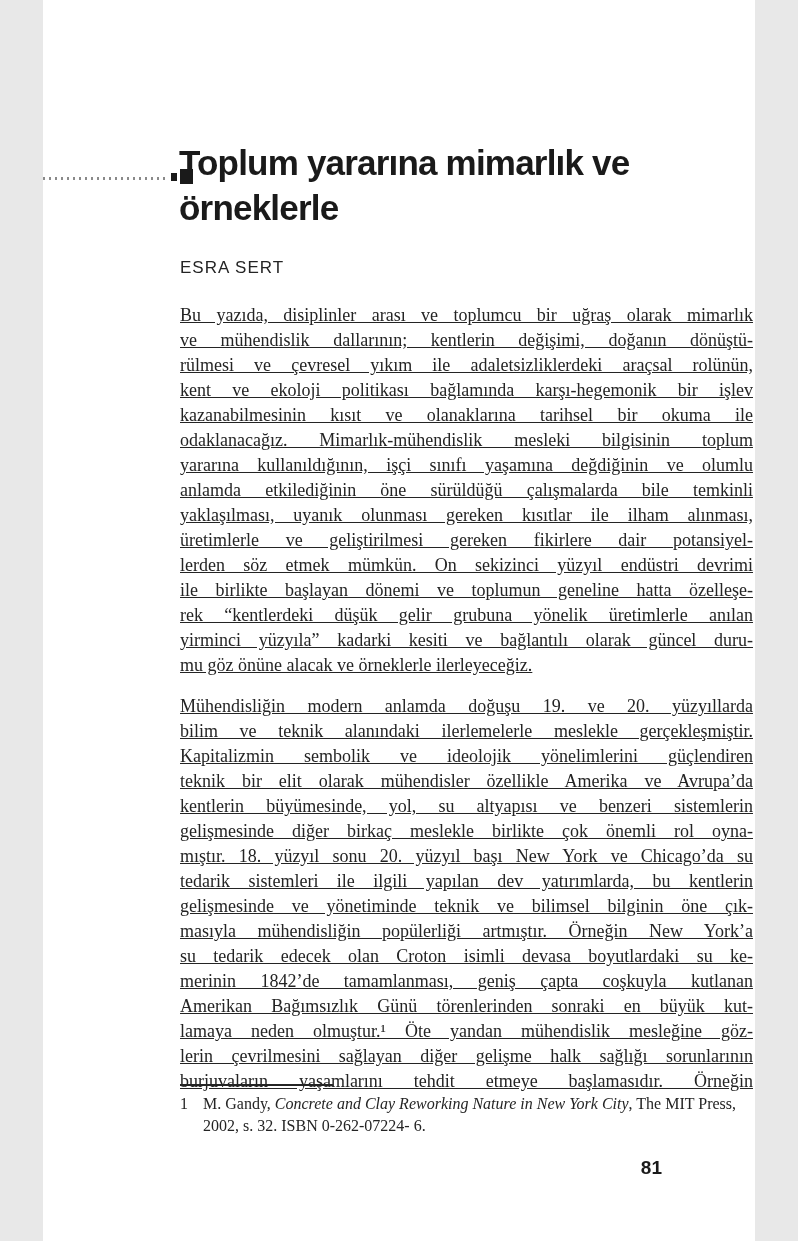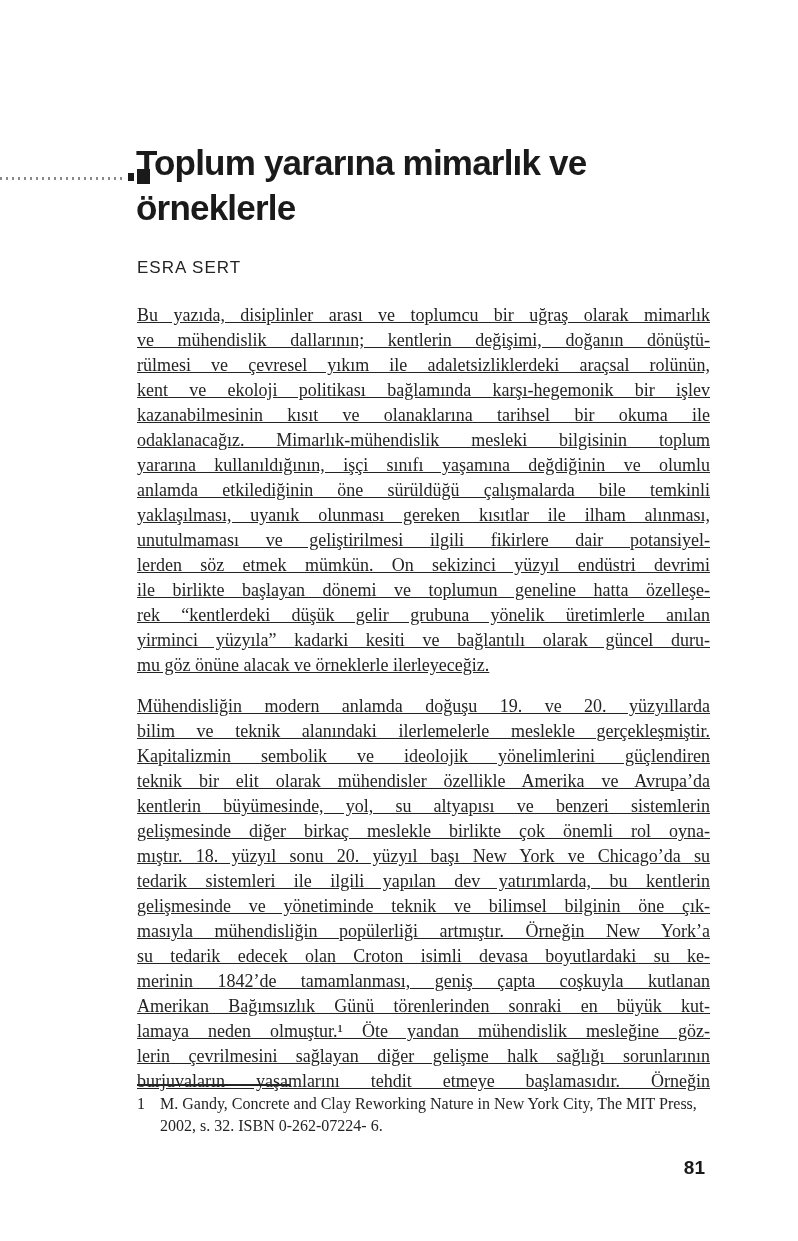--- a/index.html
+++ b/index.html
@@ -1,18 +1,18 @@
 <!DOCTYPE html>
 <html lang="tr"><head>
 <meta charset="utf-8">
 <style>
   html, body { margin: 0; padding: 0; background: #e8e8e8; }
   .page {
     position: relative;
-    width: 798px;
+    width: 712px;
     height: 1241px;
     margin: 0 auto;
     background: var(--background, #ffffff);
     overflow: hidden;
     font-family: "Liberation Serif", serif;
   }
 
   
   .marker-dots {
     position: absolute;
@@ -87,21 +87,21 @@
   }
   .footnote {
     display: flex;
     font-family: "Liberation Serif", serif;
     font-size: 16px;
     line-height: 22px;
     color: var(--text, #222222);
   }
   .fn-marker { flex: none; width: 23px; }
   .fn-text { flex: 1; }
-  .fn-book-title { }
+  .fn-book-title { font-style: italic; }
 
   .pagenum {
     position: absolute;
     top: 1157px;
     right: 93px;
     font-family: "Liberation Sans", sans-serif;
     font-weight: bold;
     font-size: 19px;
     color: var(--title, #1c1c1c);
   }
@@ -126,21 +126,21 @@
       <div class="paragraph">
         <div class="line">Bu yazıda, disiplinler arası ve toplumcu bir uğraş olarak mimarlık</div>
         <div class="line">ve mühendislik dallarının; kentlerin değişimi, doğanın dönüştü-</div>
         <div class="line">rülmesi ve çevresel yıkım ile adaletsizliklerdeki araçsal rolünün,</div>
         <div class="line">kent ve ekoloji politikası bağlamında karşı-hegemonik bir işlev</div>
         <div class="line">kazanabilmesinin kısıt ve olanaklarına tarihsel bir okuma ile</div>
         <div class="line">odaklanacağız. Mimarlık-mühendislik mesleki bilgisinin toplum</div>
         <div class="line">yararına kullanıldığının, işçi sınıfı yaşamına değdiğinin ve olumlu</div>
         <div class="line">anlamda etkilediğinin öne sürüldüğü çalışmalarda bile temkinli</div>
         <div class="line">yaklaşılması, uyanık olunması gereken kısıtlar ile ilham alınması,</div>
-        <div class="line">unutulmaması ve geliştirilmesi ilgili fikirlere dair potansiyel-</div>
+        <div class="line">üretimlerle ve geliştirilmesi gereken fikirlere dair potansiyel-</div>
         <div class="line">lerden söz etmek mümkün. On sekizinci yüzyıl endüstri devrimi</div>
         <div class="line">ile birlikte başlayan dönemi ve toplumun geneline hatta özelleşe-</div>
         <div class="line">rek “kentlerdeki düşük gelir grubuna yönelik üretimlerle anılan</div>
         <div class="line">yirminci yüzyıla” kadarki kesiti ve bağlantılı olarak güncel duru-</div>
         <div class="line line-noj">mu göz önüne alacak ve örneklerle ilerleyeceğiz.</div>
       </div>
       <div class="paragraph">
         <div class="line">Mühendisliğin modern anlamda doğuşu 19. ve 20. yüzyıllarda</div>
         <div class="line">bilim ve teknik alanındaki ilerlemelerle meslekle gerçekleşmiştir.</div>
         <div class="line">Kapitalizmin sembolik ve ideolojik yönelimlerini güçlendiren</div>

